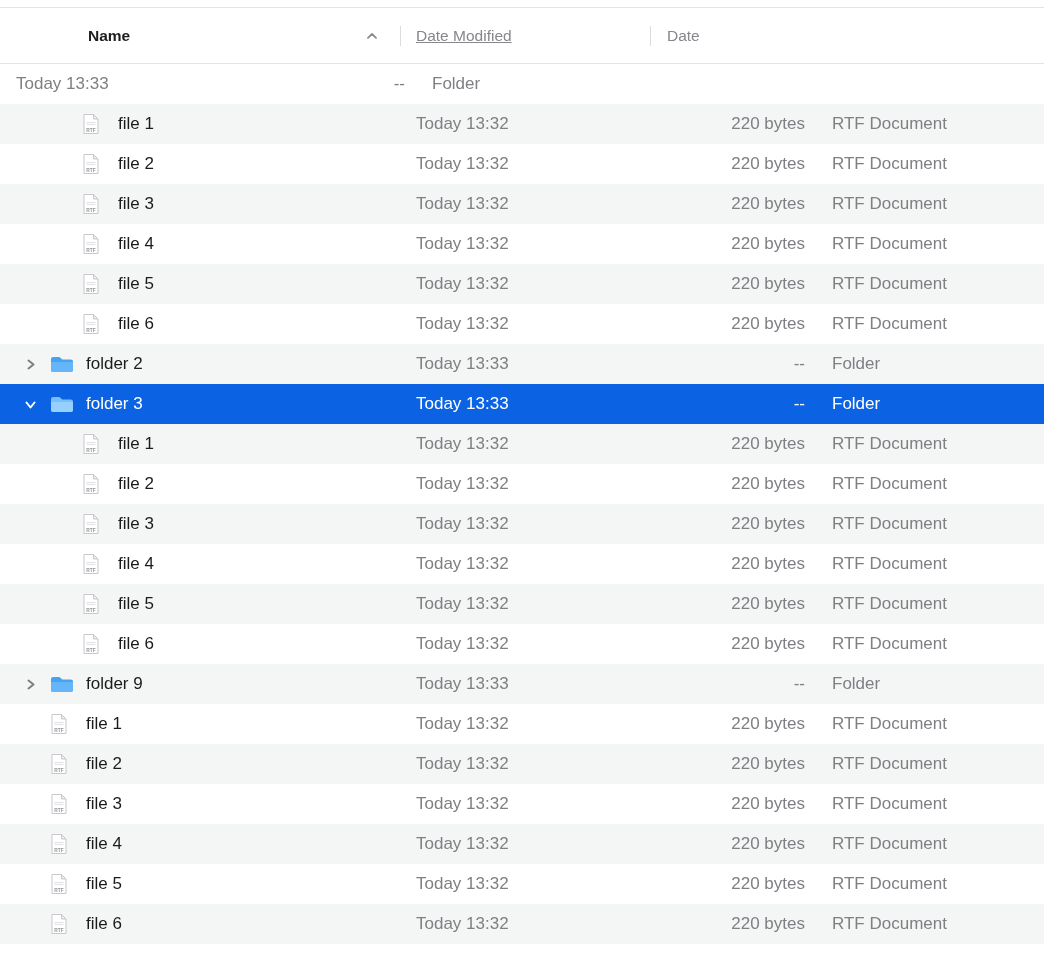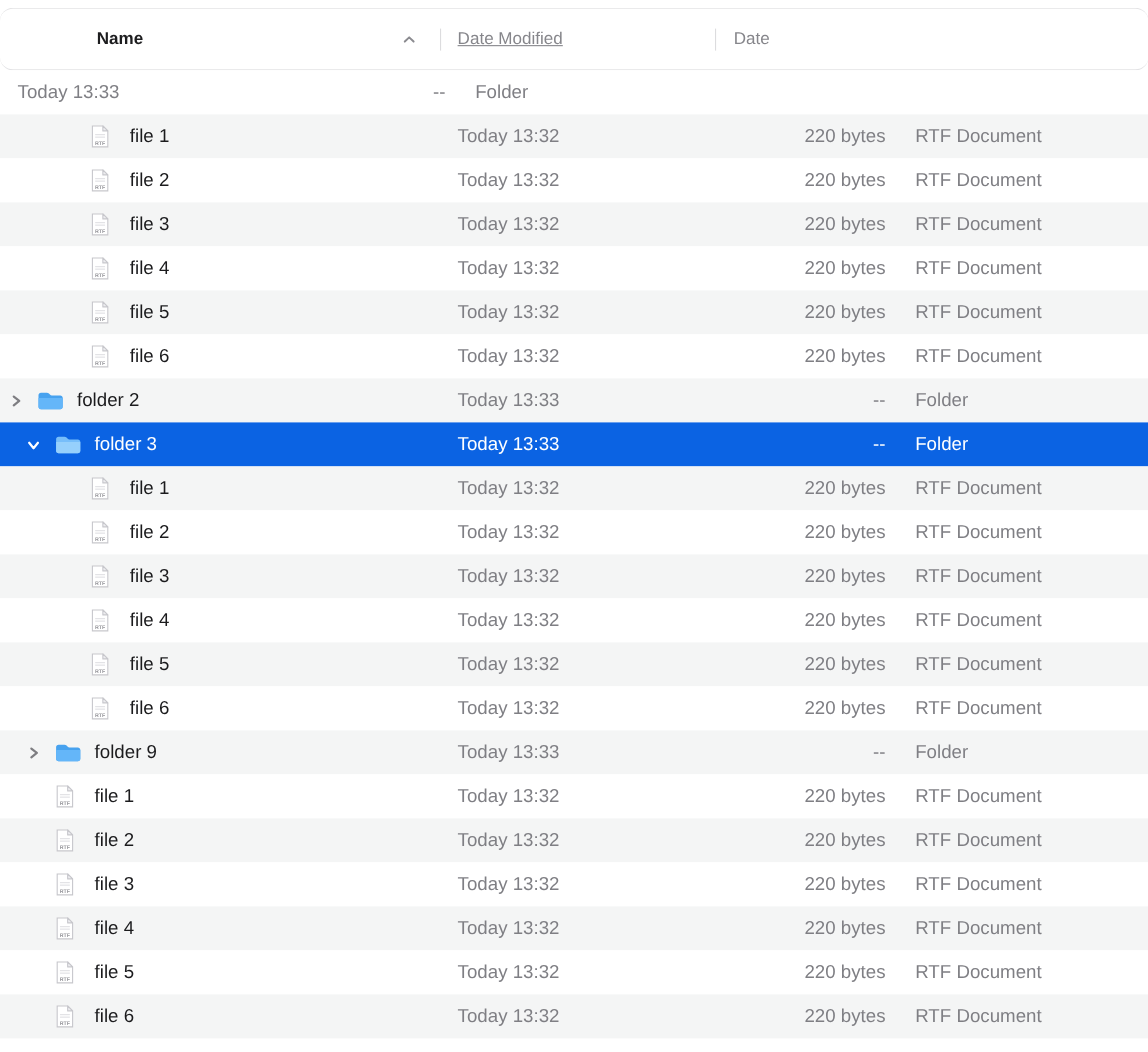--- a/index.html
+++ b/index.html
@@ -3,21 +3,21 @@
 <meta charset="utf-8">
 <style>
   * { margin:0; padding:0; box-sizing:border-box; }
   html,body { width:1044px; height:956px; background:#ffffff; overflow:hidden;
     font-family:"Liberation Sans","DejaVu Sans",sans-serif;
     -webkit-font-smoothing:antialiased; }
 
   .top-strip { height:7px; background:#ffffff; }
 
   .header { display:flex; height:57px; align-items:center; background:#ffffff;
-    border-top:1px solid #e3e3e5; border-bottom:1px solid #e3e3e5;border-radius:12px; }
+    border-top:1px solid #e3e3e5; border-bottom:1px solid #e3e3e5; }
   .hcell { display:flex; align-items:center; height:100%; position:relative;
     font-size:15.5px; color:#86868b; cursor:default; }
   .hcell.h-name { width:400px; padding-left:88px; color:#1d1d1f; font-weight:600; }
   .hcell.h-date { width:250px; padding-left:16px;text-decoration:underline; }
   .hcell.h-size { width:165px; padding-left:16px; }
   .hcell.h-kind { flex:1; padding-left:17px; }
   .hcell + .hcell::before { content:""; position:absolute; left:0; top:50%;
     transform:translateY(-50%); width:1px; height:20px; background:#dcdcde; }
   .sort-icon { margin-left:auto; margin-right:22px; display:flex; align-items:center; }
 
@@ -171,21 +171,21 @@
               <text x="9" y="18.8" font-size="4.8" font-weight="bold" text-anchor="middle" fill="#96969b">RTF</text>
             </svg>
           </span>
       <span class="name-label">file 6</span>
     </div>
     <div class="cell cell-date">Today 13:32</div>
     <div class="cell cell-size">220 bytes</div>
     <div class="cell cell-kind">RTF Document</div>
   </div>
       <div class="row alt">
-    <div class="cell cell-name" style="">
+    <div class="cell cell-name" style="padding-left: 16px;">
       <span class="chevron-slot">
             <svg width="13" height="13" viewBox="0 0 13 13">
               <path d="M4.5 2.5 L9.5 6.5 L4.5 10.5" fill="none" stroke="#7e7e82" stroke-width="2" stroke-linecap="round" stroke-linejoin="round"></path>
             </svg>
           </span>
       <span class="icon-slot">
             <svg width="24" height="19" viewBox="0 0 24 19">
               <path class="folder-back" d="M1 4.2 C1 2.8 1.9 2 3.3 2 L8.6 2 C9.4 2 9.9 2.2 10.5 2.8 L11.6 3.9 C12 4.3 12.4 4.5 13.1 4.5 L20.7 4.5 C22.1 4.5 23 5.3 23 6.7 L23 14.8 C23 16.2 22.1 17 20.7 17 L3.3 17 C1.9 17 1 16.2 1 14.8 Z" fill="#47a2ef"></path>
               <path class="folder-front" d="M1 6.9 L23 6.9 L23 14.8 C23 16.2 22.1 17 20.7 17 L3.3 17 C1.9 17 1 16.2 1 14.8 Z" fill="#64b6f9"></path>
             </svg>

